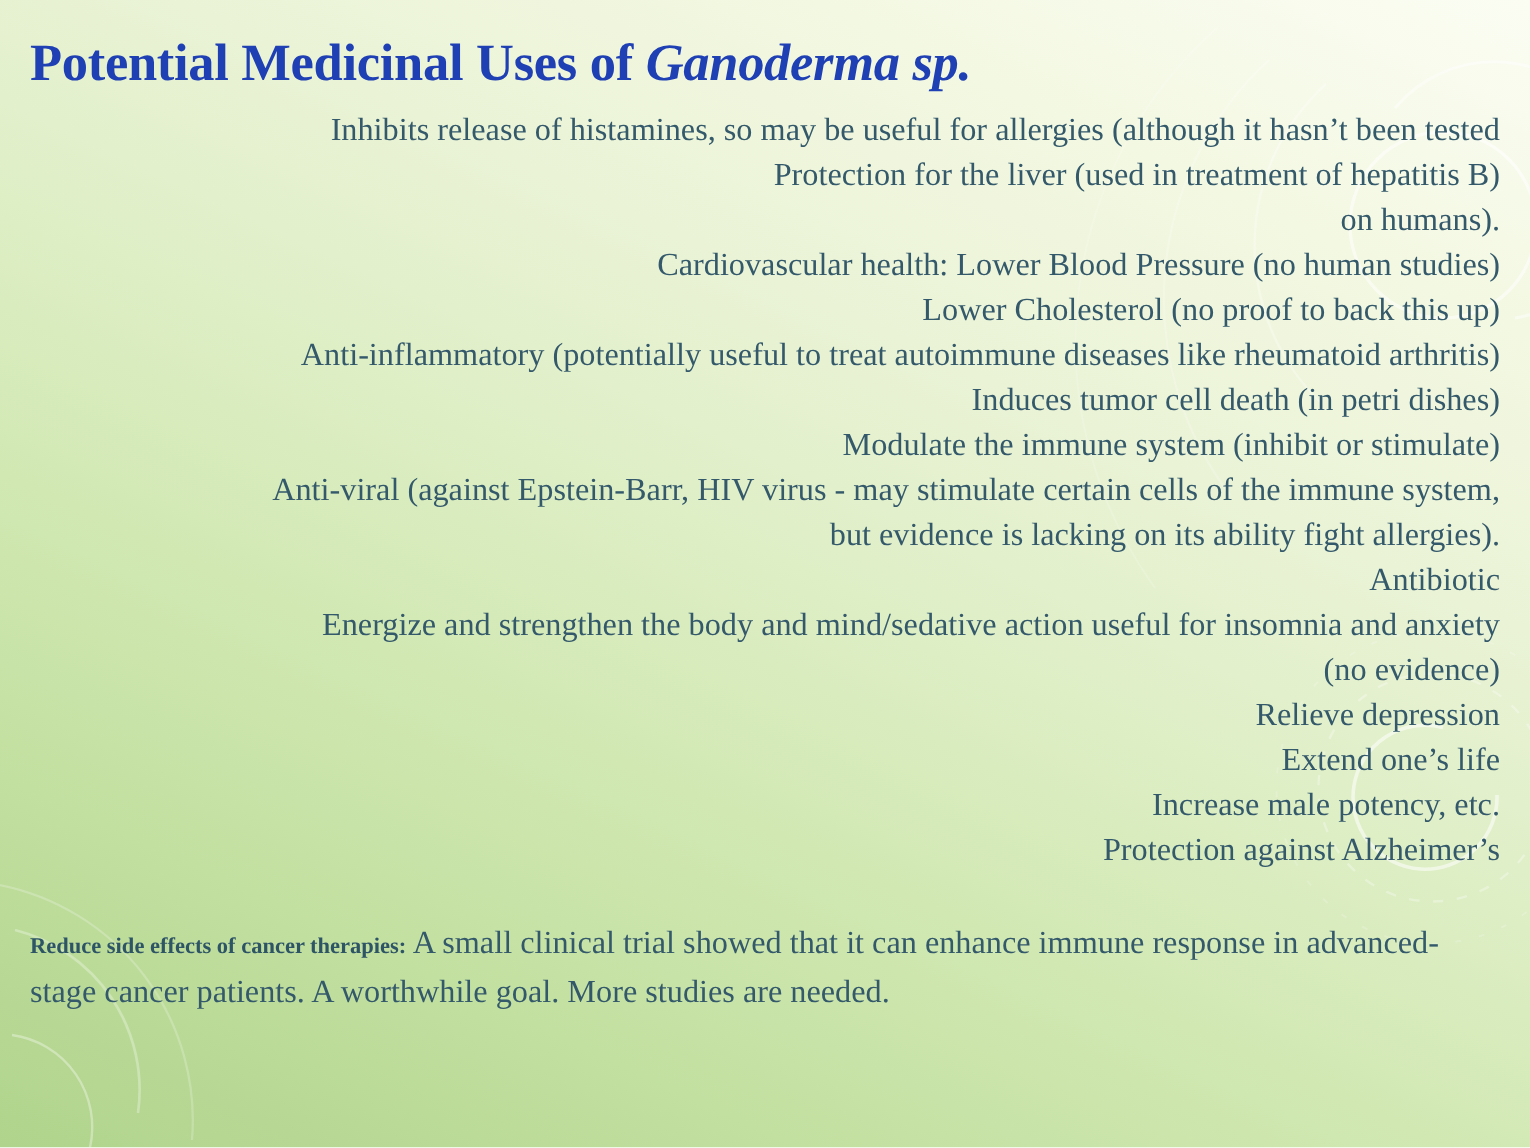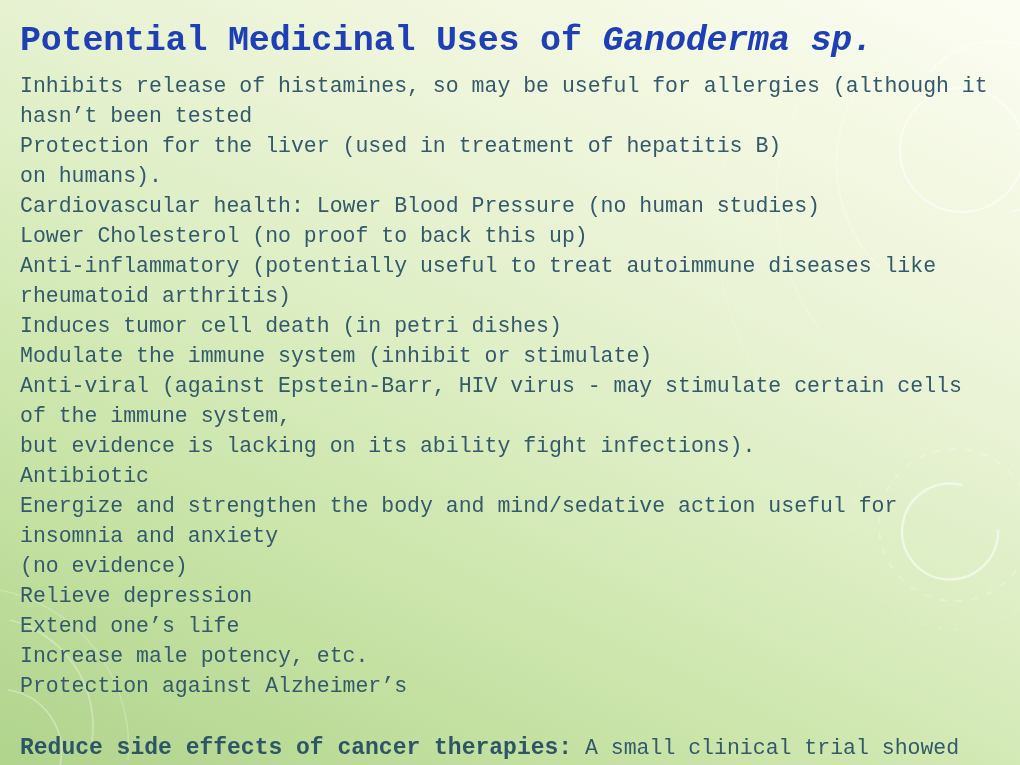--- a/index.html
+++ b/index.html
@@ -6,21 +6,21 @@
     margin: 0;
     padding: 0;
     background: #ffffff;
   }
 
   .slide {
     position: relative;
     width: 1020px;
     height: 765px;
     overflow: hidden;
-    font-family: Liberation Mono, monospace;
+    font-family: Liberation Serif, serif;
     
     background:
       linear-gradient(205deg,
         #fbfdf3 0%,
         #f3f8e2 18%,
         #eaf3d6 34%,
         #ddeec4 50%,
         #cfe7b0 66%,
         #c2e0a0 80%,
         #b7d894 92%,
@@ -62,31 +62,32 @@
 
   .body-block {
     font-size: 21.5px;
     color: #34596b;
     line-height: 30px;
   }
 
   .body-line {
     margin: 0;
     padding: 0;
+    text-align: right;
   }
 
   .closing-block {
     margin-top: 32px;
     font-size: 21.5px;
     color: #34596b;
     line-height: 30px;
   }
   .closing-lead {
     font-weight: bold;
-    font-size: 23px;
+    font-size: 15px;
     color: #2e5566;
   }
 </style>
 </head>
 <body>
 
 <div class="slide">
 
   <div class="decor">
     <svg viewBox="0 0 1020 765" xmlns="http://www.w3.org/2000/svg" aria-hidden="true">
@@ -117,21 +118,21 @@
     <div class="body-block">
       <p class="body-line">Inhibits release of histamines, so may be useful for allergies (although it hasn’t been tested</p>
       <p class="body-line">Protection for the liver (used in treatment of hepatitis B)</p>
       <p class="body-line">on humans).</p>
       <p class="body-line">Cardiovascular health: Lower Blood Pressure (no human studies)</p>
       <p class="body-line">Lower Cholesterol (no proof to back this up)</p>
       <p class="body-line">Anti-inflammatory (potentially useful to treat autoimmune diseases like rheumatoid arthritis)</p>
       <p class="body-line">Induces tumor cell death (in petri dishes)</p>
       <p class="body-line">Modulate the immune system (inhibit or stimulate)</p>
       <p class="body-line">Anti-viral (against Epstein-Barr, HIV virus - may stimulate certain cells of the immune system,</p>
-      <p class="body-line">but evidence is lacking on its ability fight infections).</p>
+      <p class="body-line">but evidence is lacking on its ability fight allergies).</p>
       <p class="body-line">Antibiotic</p>
       <p class="body-line">Energize and strengthen the body and mind/sedative action useful for insomnia and anxiety</p>
       <p class="body-line">(no evidence)</p>
       <p class="body-line">Relieve depression</p>
       <p class="body-line">Extend one’s life</p>
       <p class="body-line">Increase male potency, etc.</p>
       <p class="body-line">Protection against Alzheimer’s</p>
     </div>
 
     <div class="closing-block"><span class="closing-lead">Reduce side effects of cancer therapies:</span><span> A small clinical trial showed that it can enhance immune response in advanced-stage cancer patients. A worthwhile goal. More studies are needed.</span></div>

